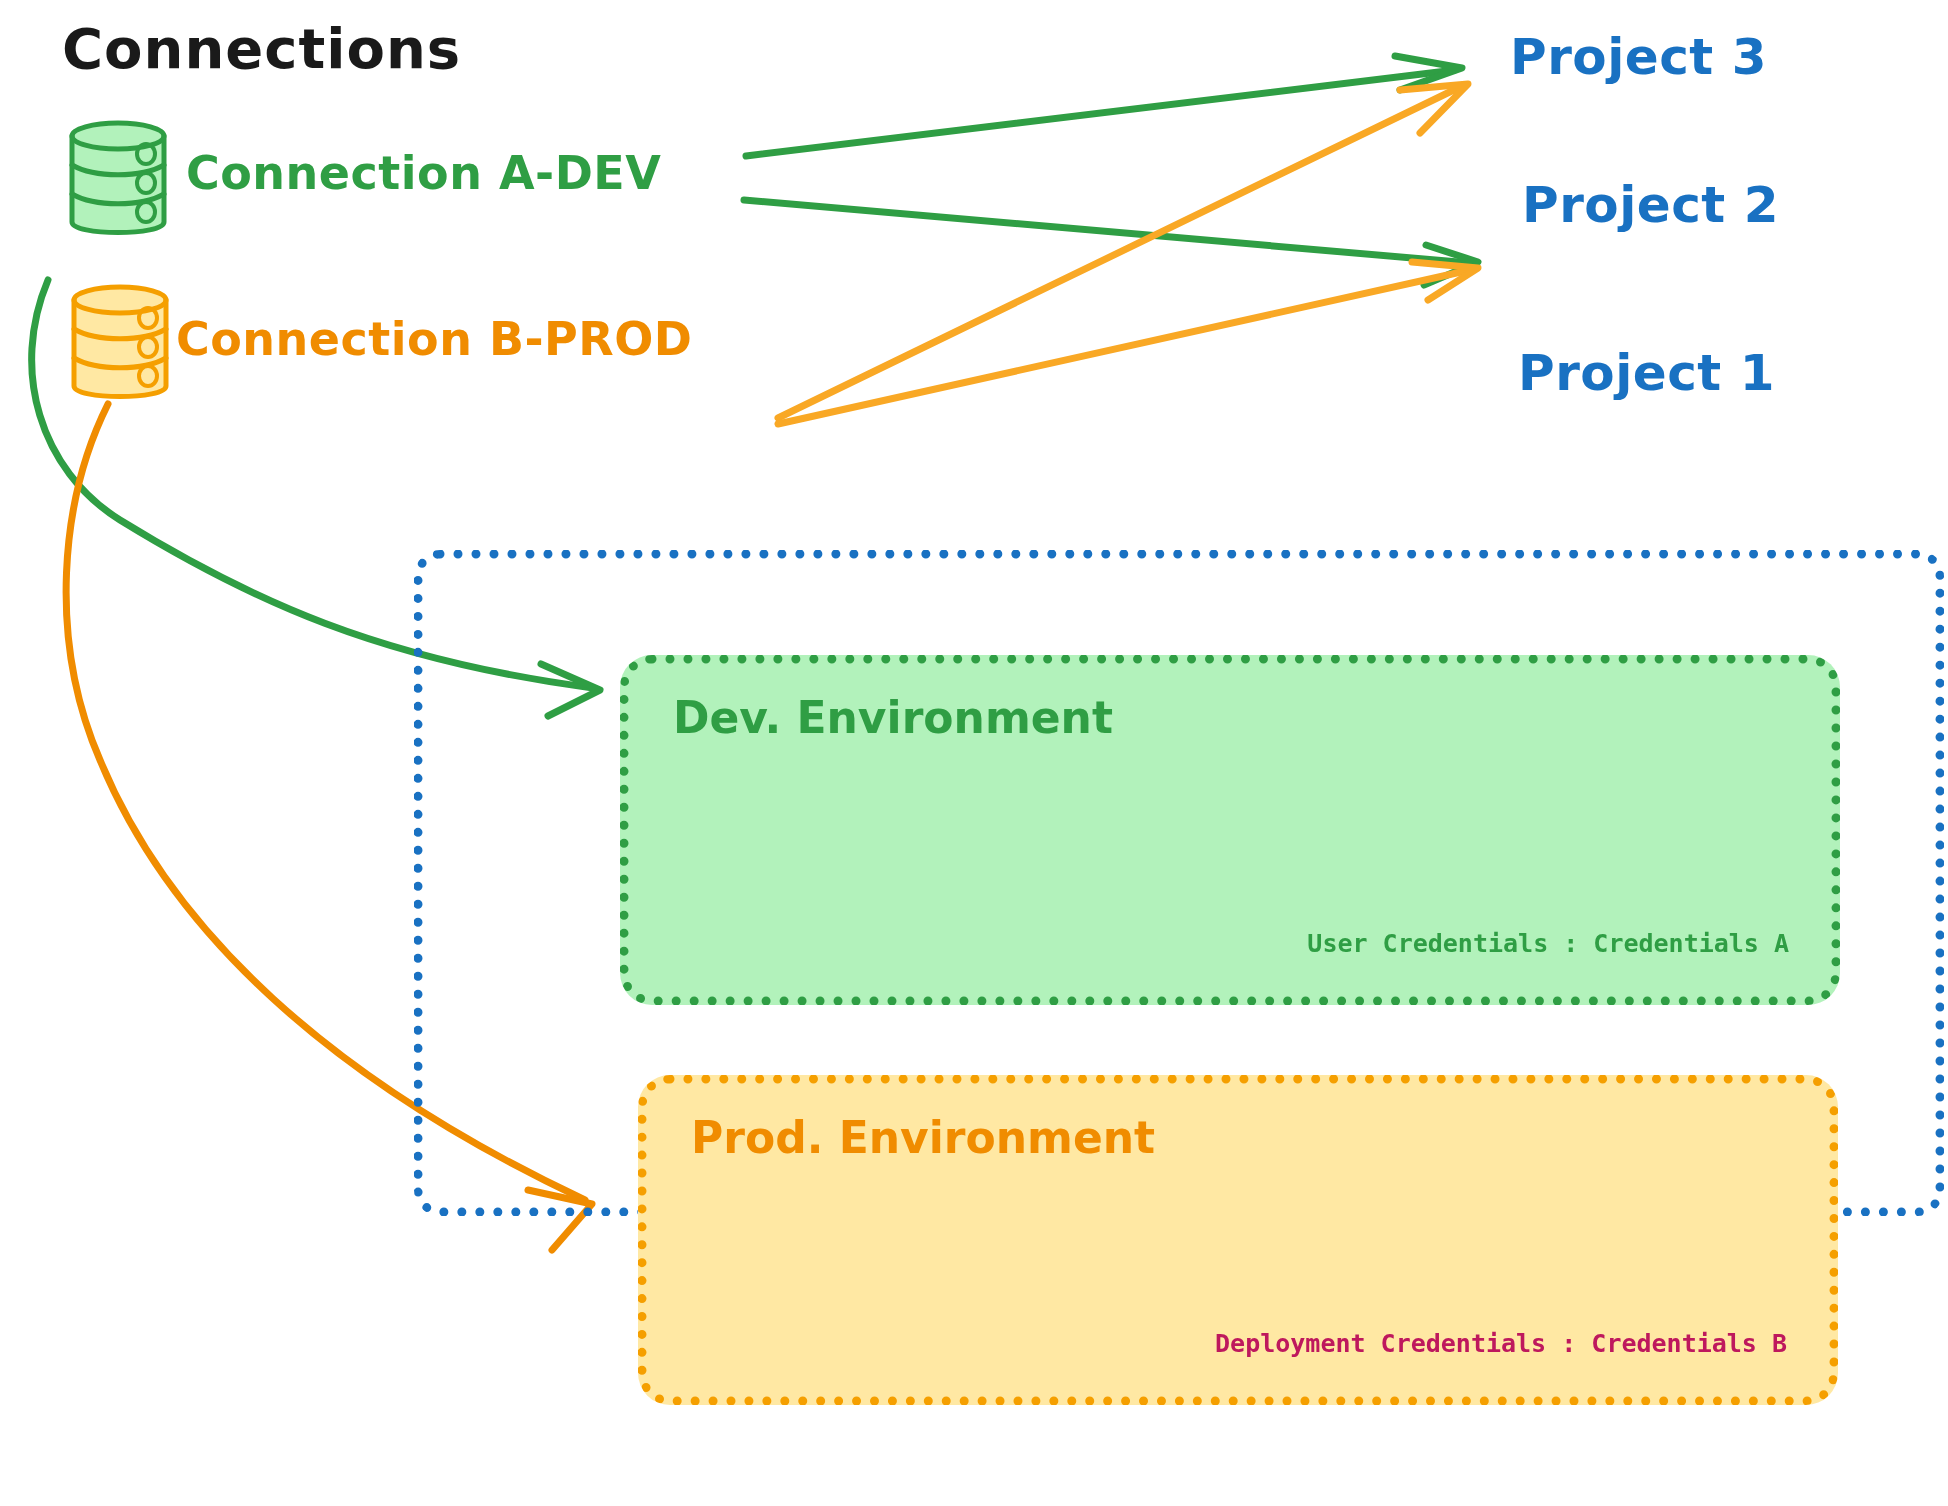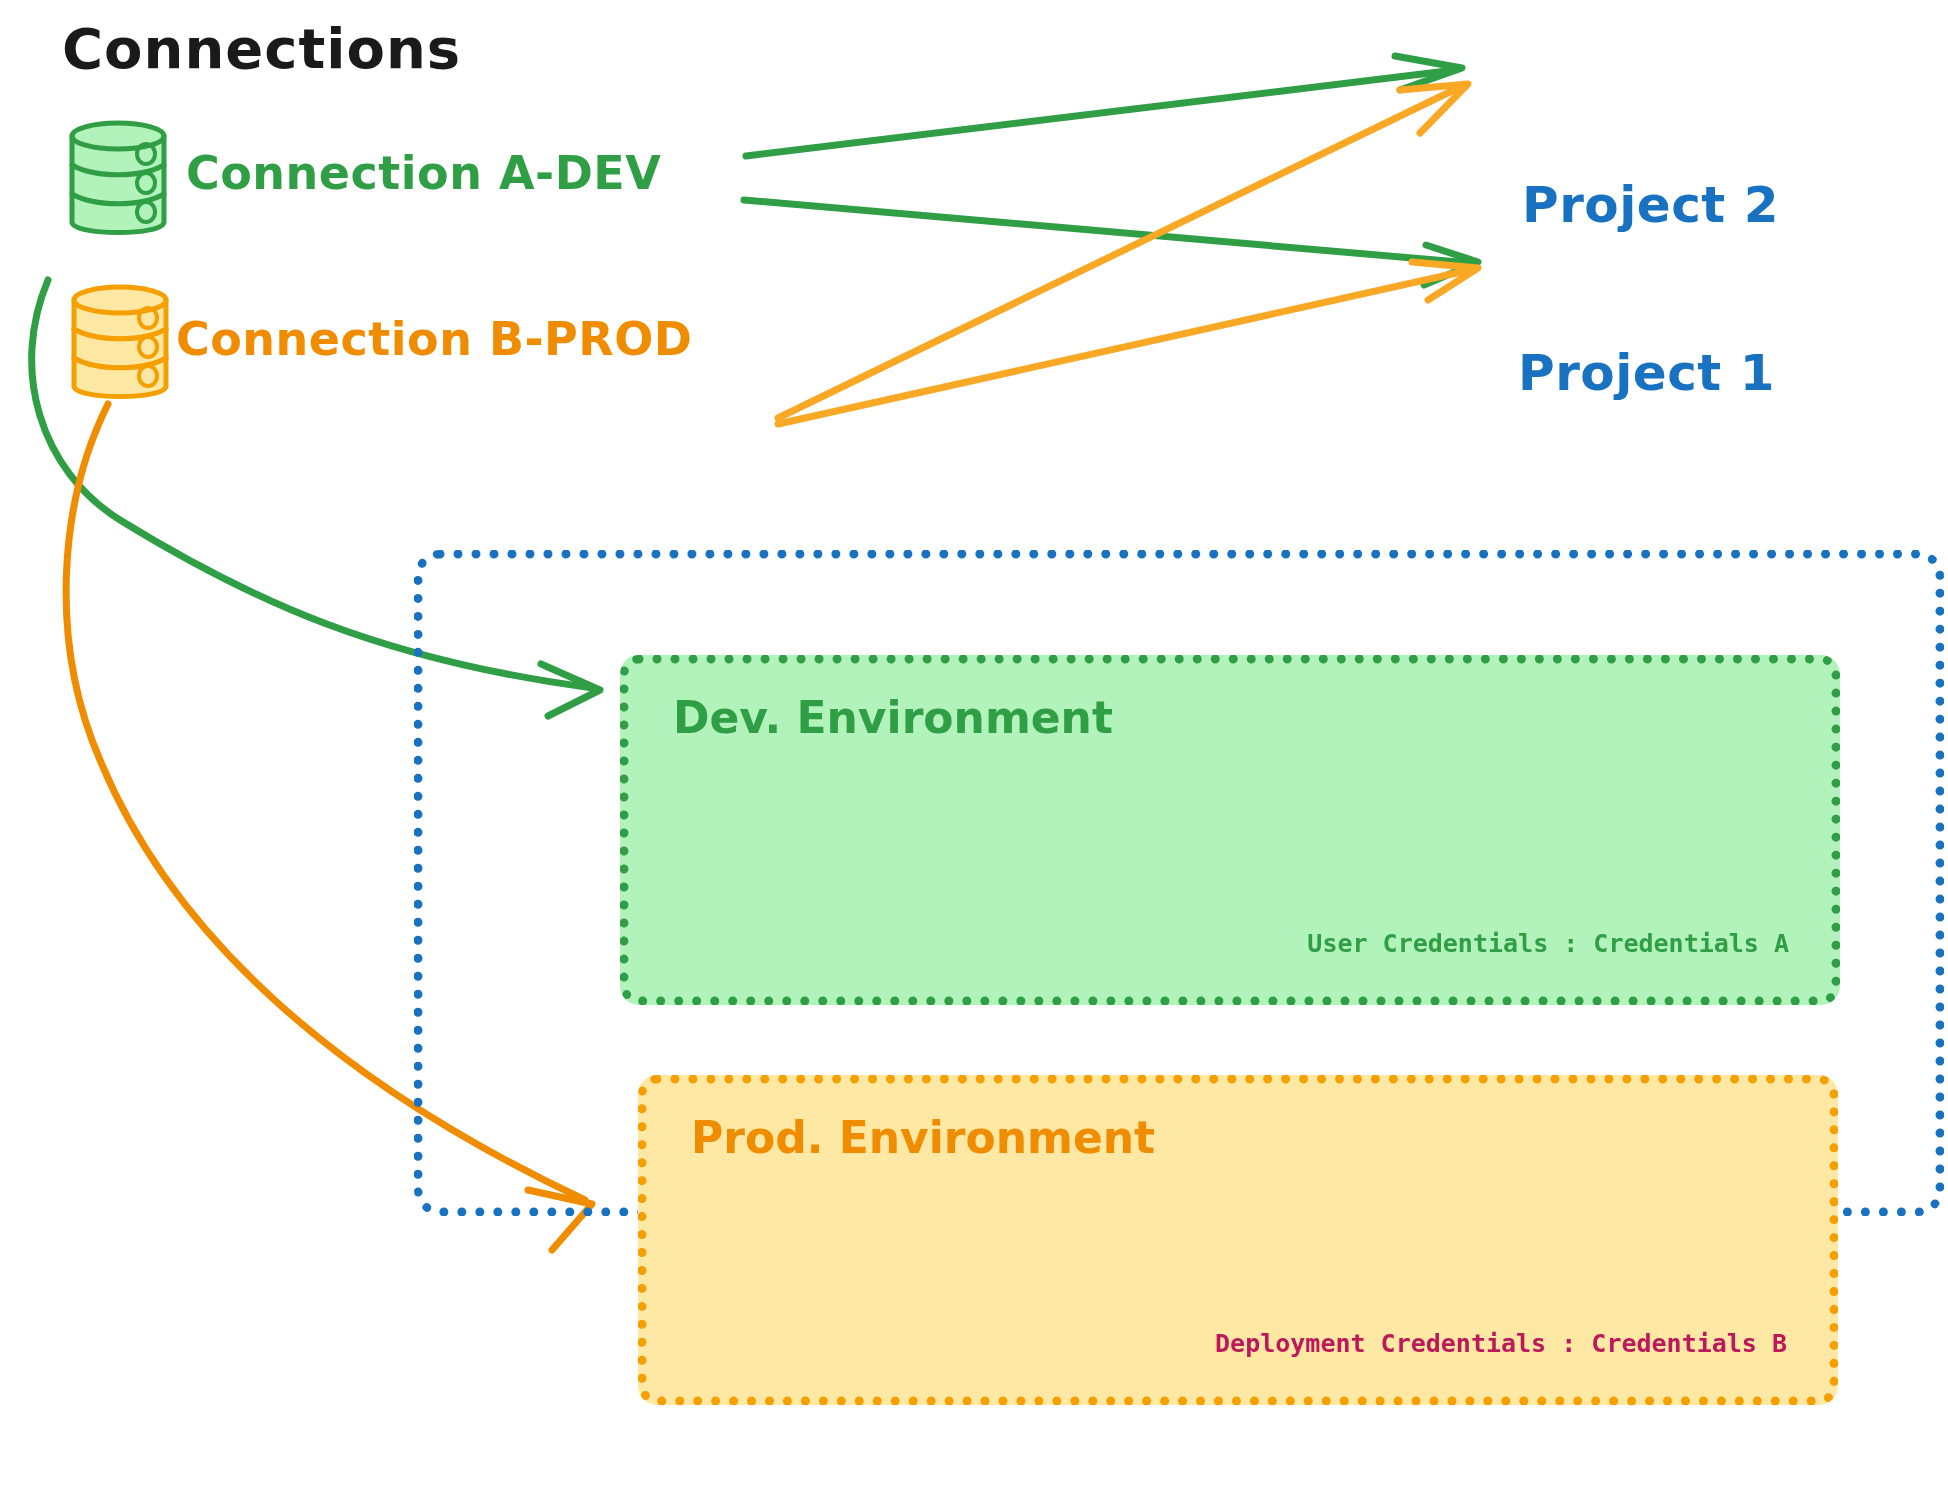--- a/index.html
+++ b/index.html
@@ -68,21 +68,21 @@
     height: 648px;
     border: 9px dotted #1971c2;
     border-radius: 26px;
     box-sizing: content-box;
   }
 
   
   .env-card {
     position: absolute;
     box-sizing: border-box;
-    border-radius: 19px;
+    border-radius: 32px;
   }
   #dev-env-card {
     left: 620px;
     top: 655px;
     width: 1220px;
     height: 350px;
     background: #b2f2bb;
     border: 9px dotted #2f9e44;
   }
   #prod-env-card {
@@ -176,20 +176,21 @@
       <ellipse cx="148" cy="376" rx="9" ry="10" fill="none" stroke="#f59f00" stroke-width="4"></ellipse>
     </g>
   </svg>
 
   <div class="lbl" id="title-connections">Connections</div>
 
   <div class="lbl" id="label-conn-b">Connection B-PROD</div>
 
   <div class="lbl" id="label-conn-a">Connection A-DEV</div>
 
+  <div class="lbl project-lbl" id="label-project-3">Project 3</div>
 
   <div class="lbl project-lbl" id="label-project-2">Project 2</div>
 
   <div class="lbl project-lbl" id="label-project-1">Project 1</div>
 
   <div id="project1-box"></div>
 
   <div class="env-card" id="dev-env-card">
     <div class="env-title" id="dev-env-title">Dev. Environment</div>
     <div class="env-cred" id="dev-env-cred">User Credentials : Credentials A</div>

